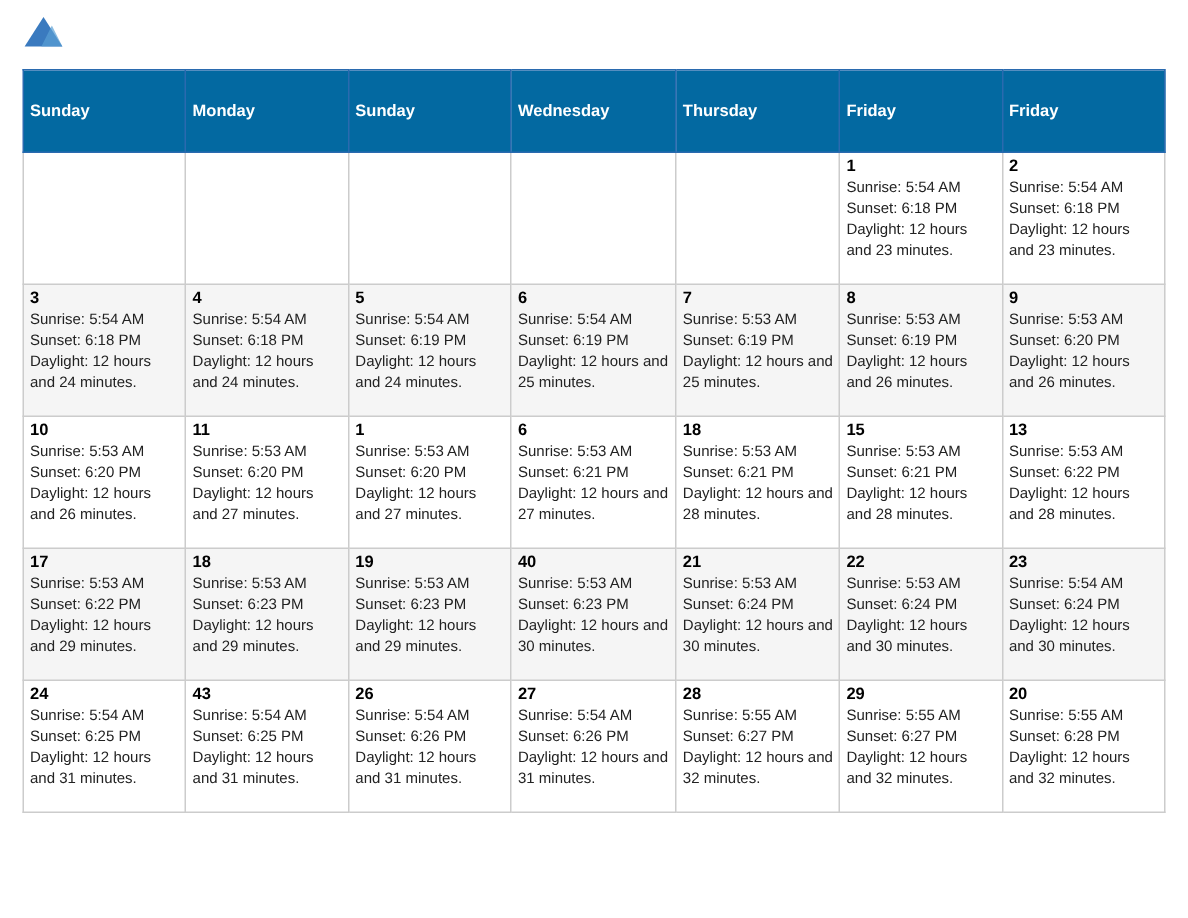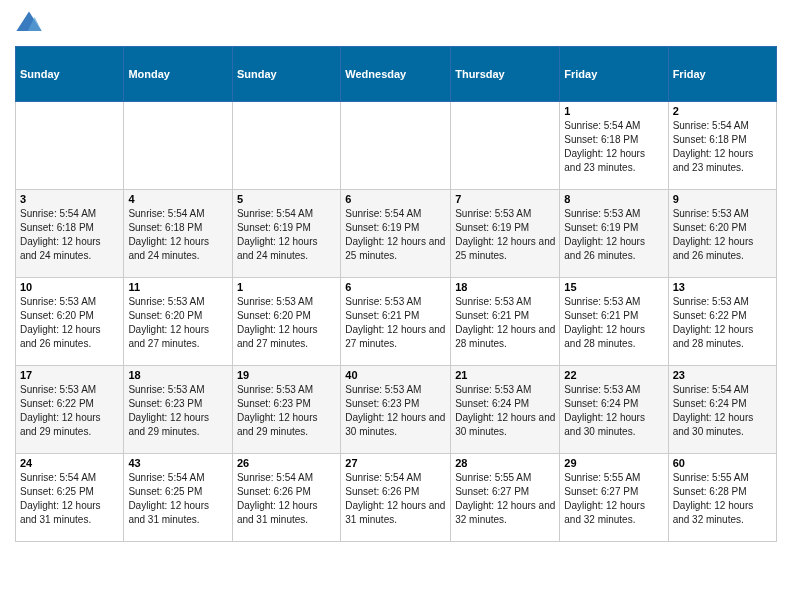--- a/index.html
+++ b/index.html
@@ -310,21 +310,21 @@
 Sunset: 6:27 PM
 Daylight: 12 hours and 32 minutes.</div>
           </td>
           <td>
             <span class="day-num">29</span>
             <div class="day-info">Sunrise: 5:55 AM
 Sunset: 6:27 PM
 Daylight: 12 hours and 32 minutes.</div>
           </td>
           <td>
-            <span class="day-num">60</span>
+            <span class="day-num">20</span>
             <div class="day-info">Sunrise: 5:55 AM
 Sunset: 6:28 PM
 Daylight: 12 hours and 32 minutes.</div>
           </td>
         </tr>
       </tbody>
   </table>
 </div>
 
 </body></html>

